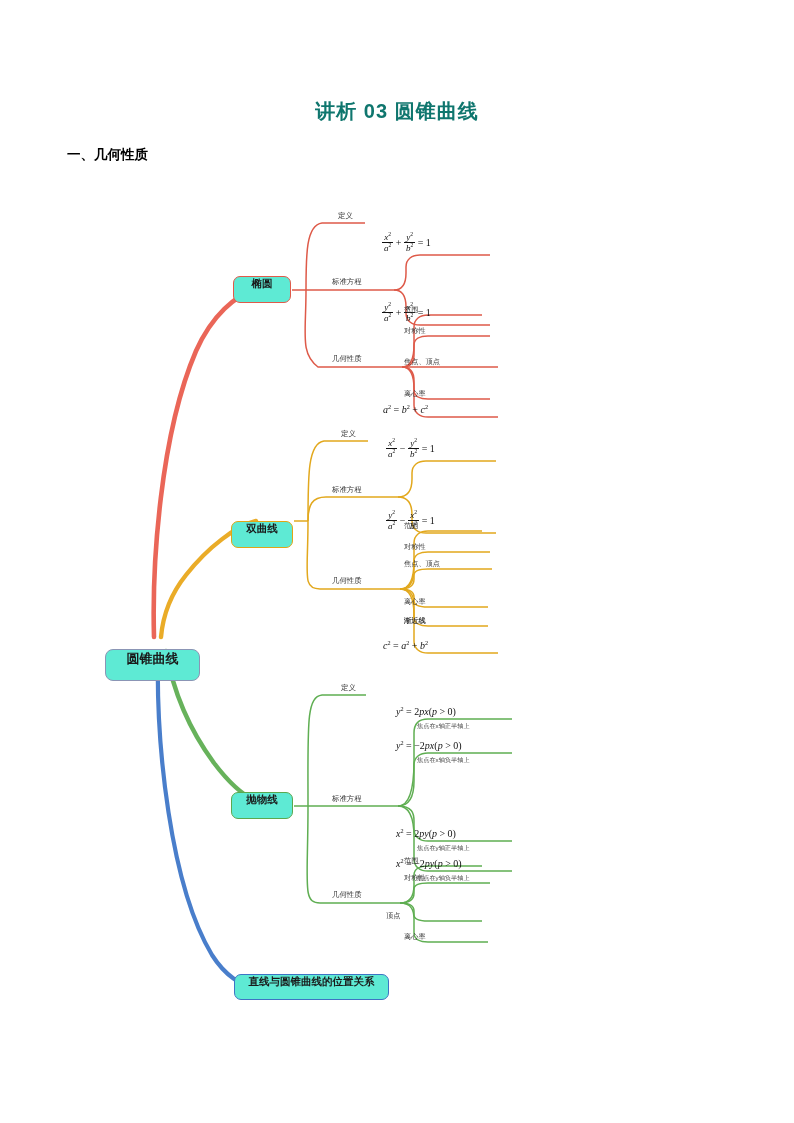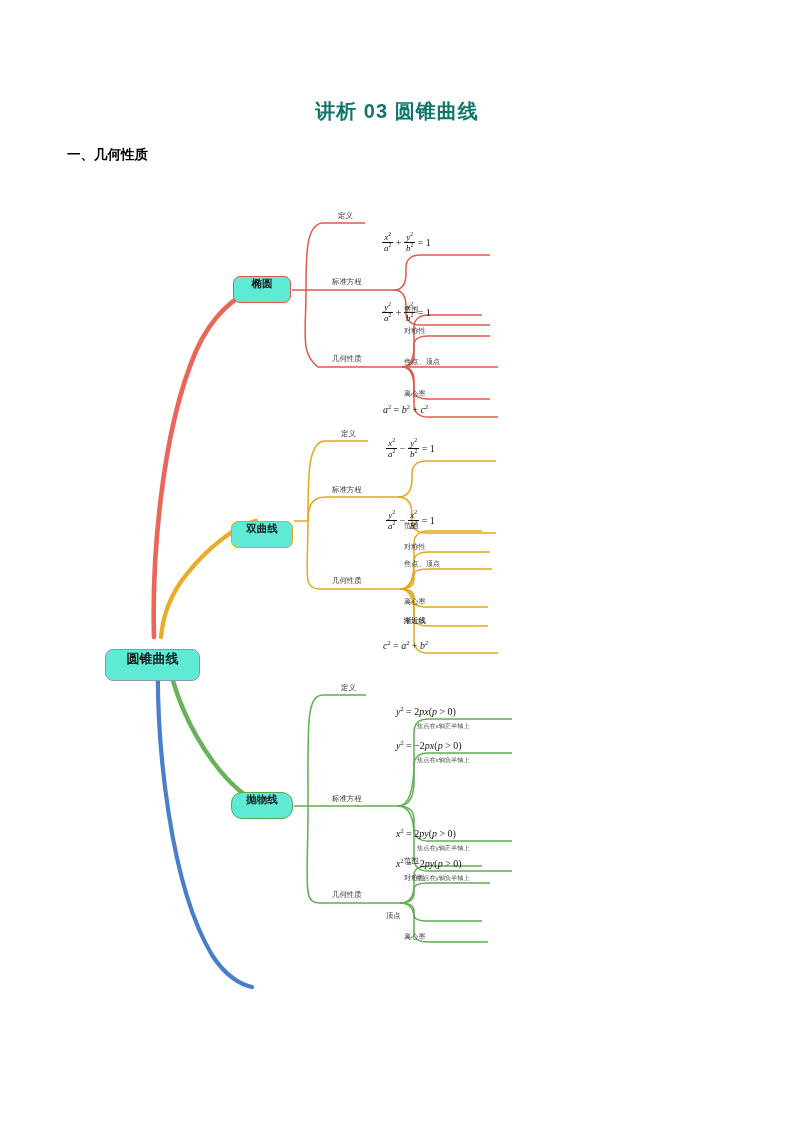--- a/index.html
+++ b/index.html
@@ -178,24 +178,27 @@
     </div>
 
     <div class="node l1 ellipse" style="left:233px;top:91px;width:58px;height:27px;">
       <span>椭圆</span>
     </div>
 
     <div class="node l1 hyperbola" style="left:231px;top:336px;width:62px;height:27px;">
       <span>双曲线</span>
     </div>
 
-    <div class="node l1 parabola" style="left:231px;top:607px;width:62px;height:27px;border-radius:11px;">
+    <div class="node l1 parabola" style="left:231px;top:607px;width:62px;height:27px;">
       <span>抛物线</span>
     </div>
 
+    <div class="node l1 lineconic" style="left:234px;top:789px;width:155px;height:26px;">
+      <span>直线与圆锥曲线的位置关系</span>
+    </div>
 
     <div class="leaf mid" style="left:317px;top:27px;">定义</div>
     <div class="leaf mid" style="left:311px;top:93px;">标准方程</div>
     <div class="leaf mid" style="left:311px;top:170px;">几何性质</div>
 
     <div class="math" style="left:382px;top:48px;">
       <span class="frac"><span class="nu">x<sup>2</sup></span><span class="de">a<sup>2</sup></span></span>
       <span class="op"> + </span>
       <span class="frac"><span class="nu">y<sup>2</sup></span><span class="de">b<sup>2</sup></span></span>
       <span class="eq"> = 1</span>

